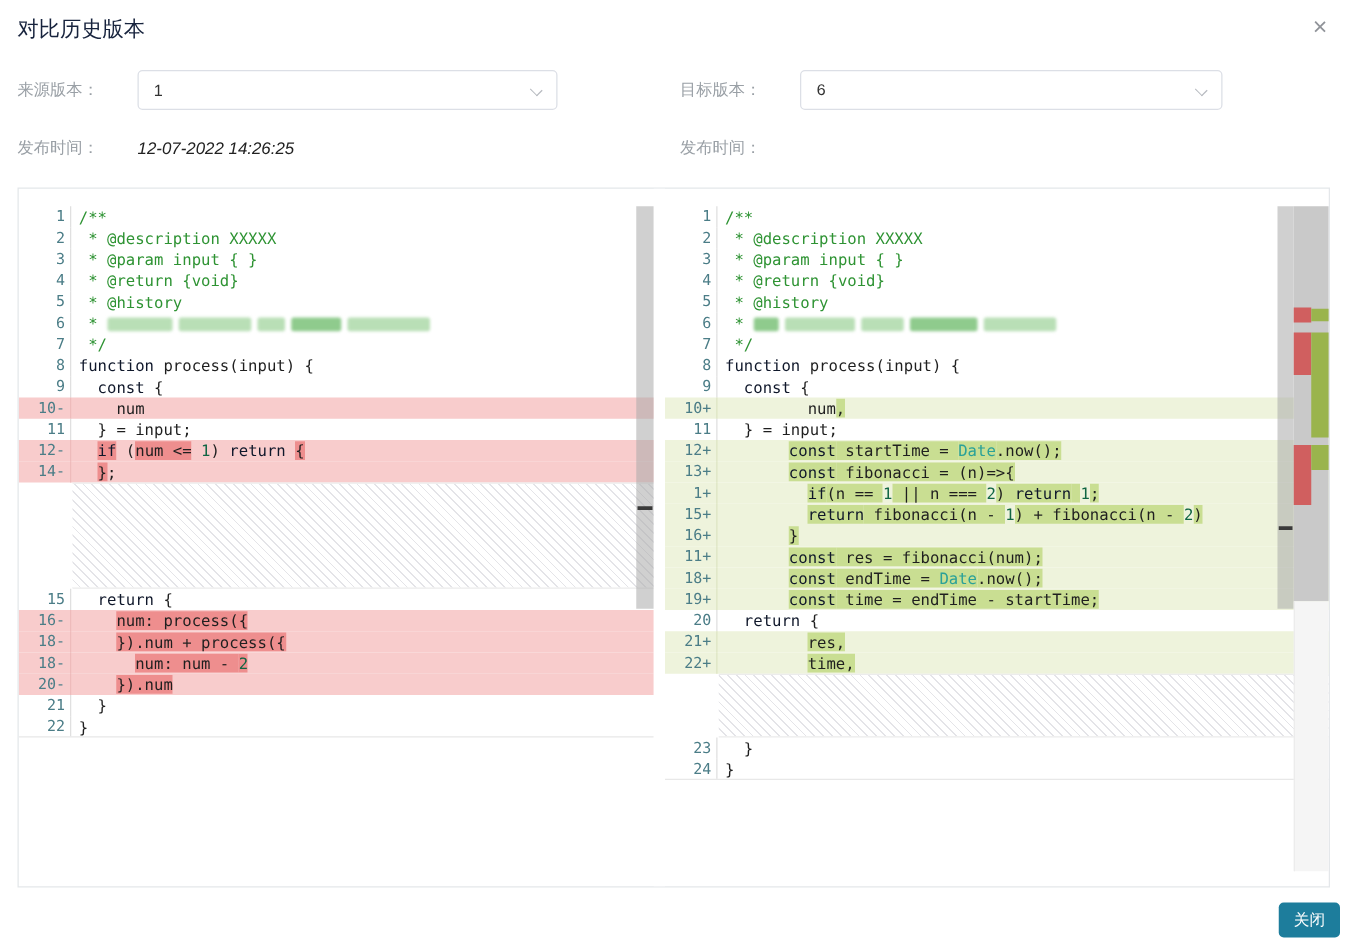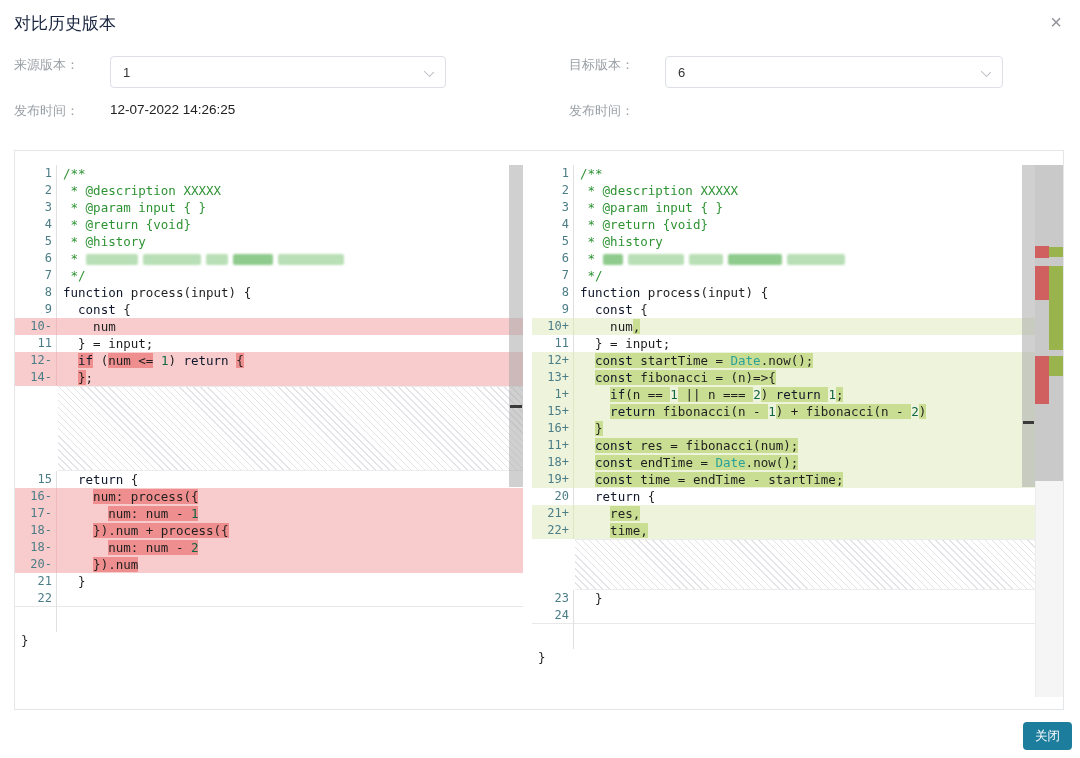--- a/index.html
+++ b/index.html
@@ -8,53 +8,53 @@
 
   .dialog-title { position: absolute; left: 14px; top: 12px; font-size: 17px;
     font-weight: normal; color: #17233d; }
   .close-btn { position: absolute; right: 10px; top: 8px; width: 28px; height: 28px;
     border: none; background: transparent; color: #909399; font-size: 20px;
     cursor: pointer; line-height: 28px; text-align: center; }
 
   .form { position: absolute; left: 0; top: 56px; width: 1080px; }
   .form-col { position: absolute; top: 0; }
   .form-col.left  { left: 14px;  width: 512px; }
-  .form-col.right { left: 569px; width: 512px; }
-  .form-row { display: flex; align-items: flex-start; height: 32px; margin-bottom: 14px; }
+  .form-col.right { left: 544px; width: 512px; font-family: Liberation Mono, monospace; }
+  .form-row { display: flex; align-items: center; height: 32px; margin-bottom: 14px; }
   .form-label { width: 96px; flex: 0 0 96px; color: #9aa0a6; font-size: 13px; }
   .select-box { position: relative; width: 336px; height: 32px; border: 1px solid #dcdfe6;
     border-radius: 4px; background: #fff; display: flex; align-items: center;
     padding: 0 28px 0 12px; cursor: pointer; }
   .select-value { font-size: 13px; color: #333; }
   .chevron { position: absolute; right: 12px; top: 11px; width: 8px; height: 8px;
     border-right: 1.5px solid #b6b9bf; border-bottom: 1.5px solid #b6b9bf;
     transform: rotate(45deg) scale(1,0.8); }
-  .publish-value { font-size: 13.5px; color: #222; font-weight: 500; }
+  .publish-value { font-size: 13.5px; color: #222; font-weight: 500; font-style: italic; }
 
   .diff-wrap { position: absolute; left: 14px; top: 150px; width: 1050px; height: 560px;
     border: 1px solid #e4e7ea; background: #fff; display: flex; }
   .pane { position: relative; height: 100%; overflow: hidden; }
   .pane.left  { width: 508px; }
   .pane-divider { width: 9px; flex: 0 0 9px; background: #fff; }
   .pane.right { flex: 1; }
   .code-area { padding-top: 14px; }
 
   .row { display: flex; height: 17px; line-height: 17px; white-space: pre;
     font-family: "DejaVu Sans Mono", "Liberation Mono", monospace; font-size: 12.5px;
     color: #1f1f1f; }
   .gut { flex: 0 0 42px; width: 42px; text-align: right; padding-right: 4px;
     color: #4b7d87; border-right: 1px solid #e0e0e0; font-size: 12px; }
   .code { padding-left: 6px; flex: 1; }
   .row.del { background: #f8cccc; }
   .row.del .gut { border-right-color: #eebbbb; }
-  .row.add { background: #eef3dc; }
+  .row.add { background: #eef3dc; gap: 36px; }
   .row.add .gut { border-right-color: #dde5c2; }
   .row.del .hl { background: #ee8e8e; }
   .row.add .hl { background: #c9de92; }
-  .row.last { border-bottom: 1px solid #e8e8e8; flex-direction: column; }
+  .row.last { border-bottom: 1px solid #e8e8e8; }
   .k { color: #0f172a; }
   .c { color: #2e9333; }
   .t { color: #2aa198; margin-top: 40px; }
   .n { color: #116644; }
   .gap { margin-left: 43px; border-top: 1px solid #ececec; border-bottom: 1px solid #ececec;
     background: repeating-linear-gradient(45deg, #ffffff, #ffffff 4px, #e4e4e8 4px, #e4e4e8 5px); }
   .redact { display: inline-block; height: 11px; border-radius: 2px; background: #b9dfb6;
     filter: blur(1.3px); margin: 0 5px 0 0; vertical-align: middle; }
   .redact.dark { background: #8fcb8d; }
 
@@ -125,21 +125,20 @@
         <div class="row ctx"><span class="gut">7</span><span class="code"><span class="c"> */</span></span></div>
         <div class="row ctx"><span class="gut">8</span><span class="code"><span class="k">function</span><span> process(input) {</span></span></div>
         <div class="row ctx"><span class="gut">9</span><span class="code"><span>  </span><span class="k">const</span><span> {</span></span></div>
         <div class="row del"><span class="gut">10-</span><span class="code"><span>    num</span></span></div>
         <div class="row ctx"><span class="gut">11</span><span class="code"><span>  } = input;</span></span></div>
         <div class="row del"><span class="gut">12-</span><span class="code"><span>  </span><span class="k hl">if</span><span> (</span><span class="hl">num &lt;=</span><span> </span><span class="n">1</span><span>) </span><span class="k">return</span><span> </span><span class="hl">{</span></span></div>
         <div class="row del"><span class="gut">14-</span><span class="code"><span>  </span><span class="hl">}</span><span>;</span></span></div>
         <div class="gap" style="height: 85px;"></div>
         <div class="row ctx"><span class="gut">15</span><span class="code"><span>  </span><span class="k">return</span><span> {</span></span></div>
         <div class="row del"><span class="gut">16-</span><span class="code"><span>    </span><span class="hl">num: process({</span></span></div>
-        <div class="row del"><span class="gut">17-</span><span class="code"><span>      </span><span class="hl">num: num - </span><span class="n hl">1</span></span></div>
         <div class="row del"><span class="gut">18-</span><span class="code"><span>    </span><span class="hl">}).num + process({</span></span></div>
         <div class="row del"><span class="gut">18-</span><span class="code"><span>      </span><span class="hl">num: num - </span><span class="n hl">2</span></span></div>
         <div class="row del"><span class="gut">20-</span><span class="code"><span>    </span><span class="hl">}).num</span></span></div>
         <div class="row ctx"><span class="gut">21</span><span class="code"><span>  }</span></span></div>
         <div class="row ctx last"><span class="gut">22</span><span class="code"><span>}</span></span></div>
       </div>
     <div class="vscroll">
       <div class="vthumb" id="left-thumb" style="top: 240px;"></div>
     </div>
   </div>

